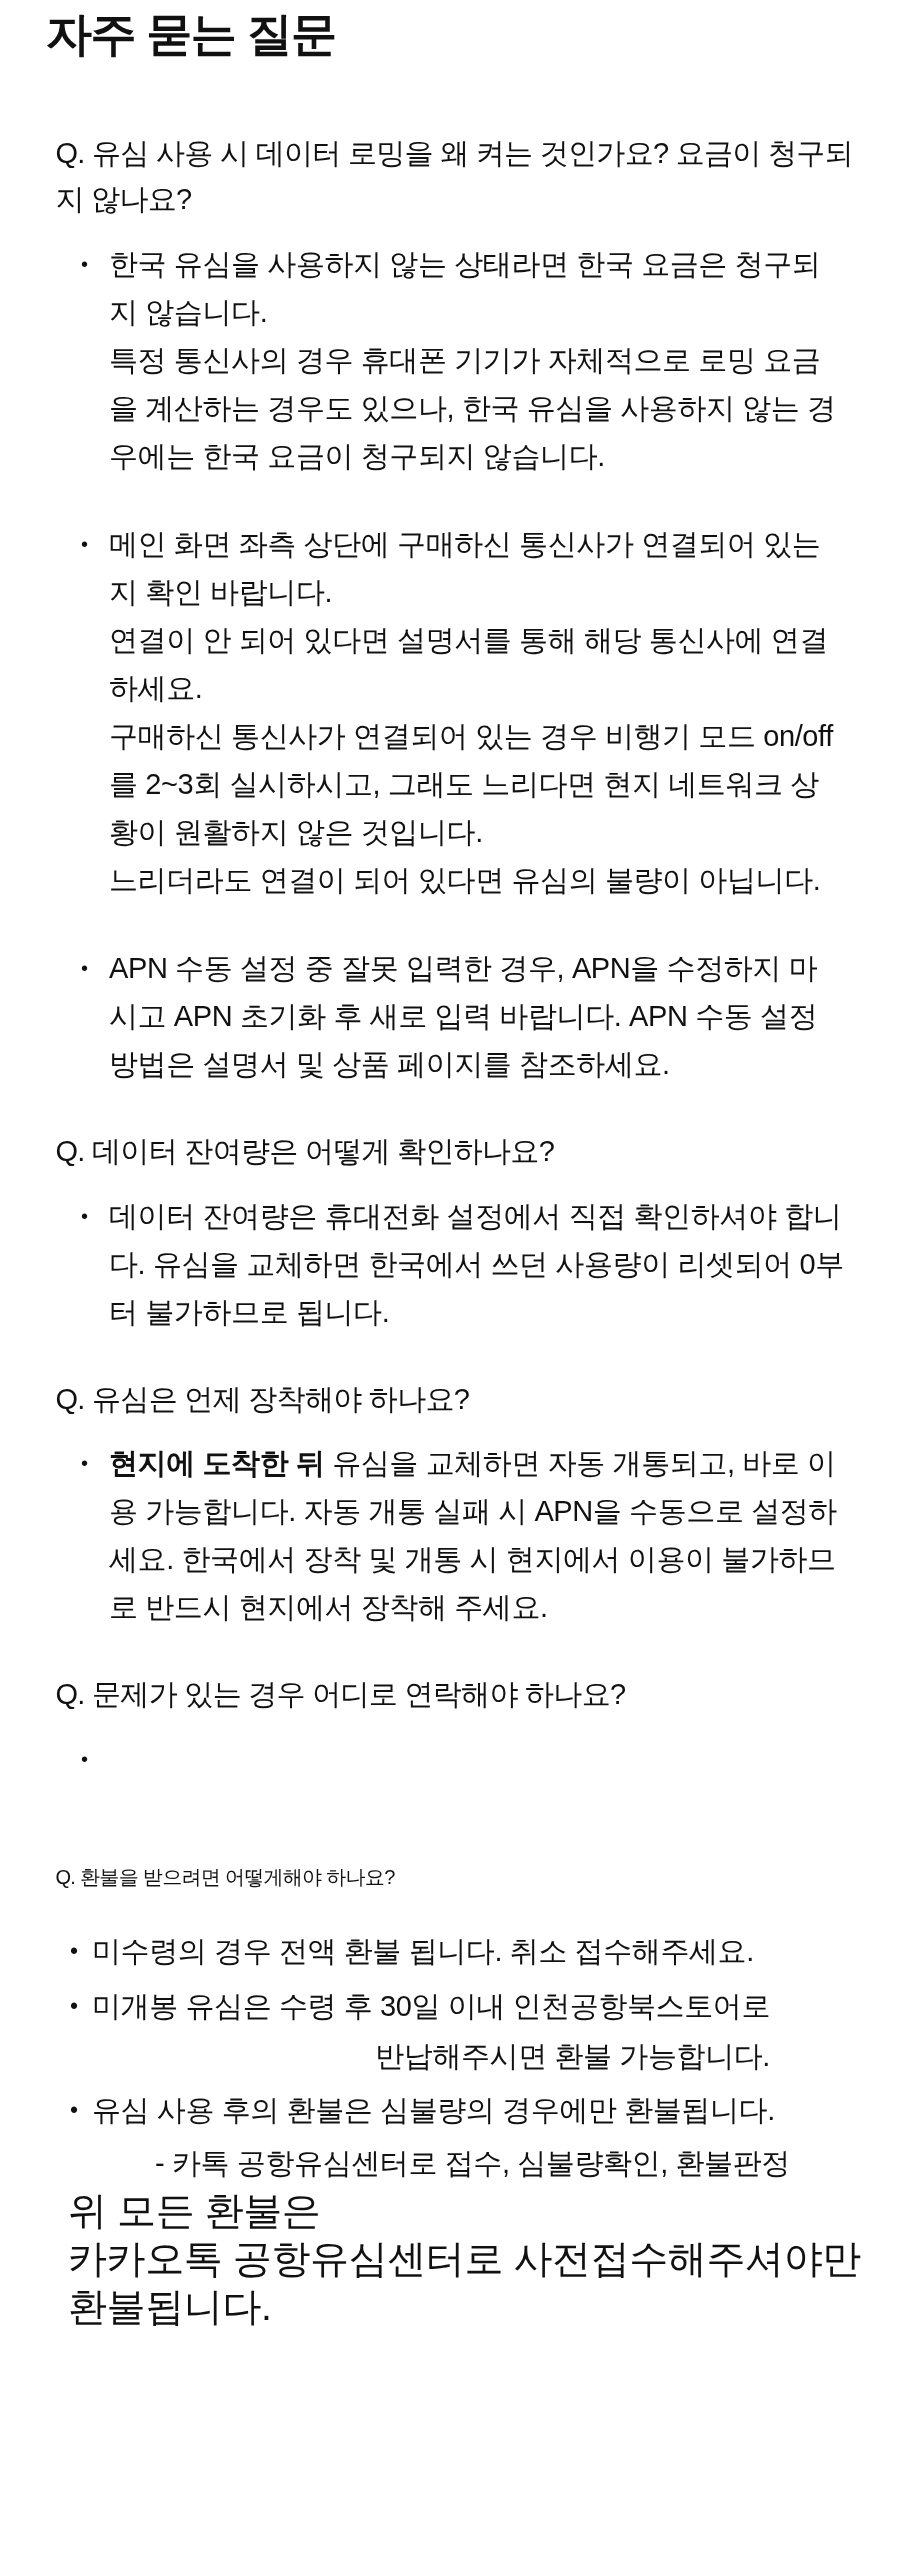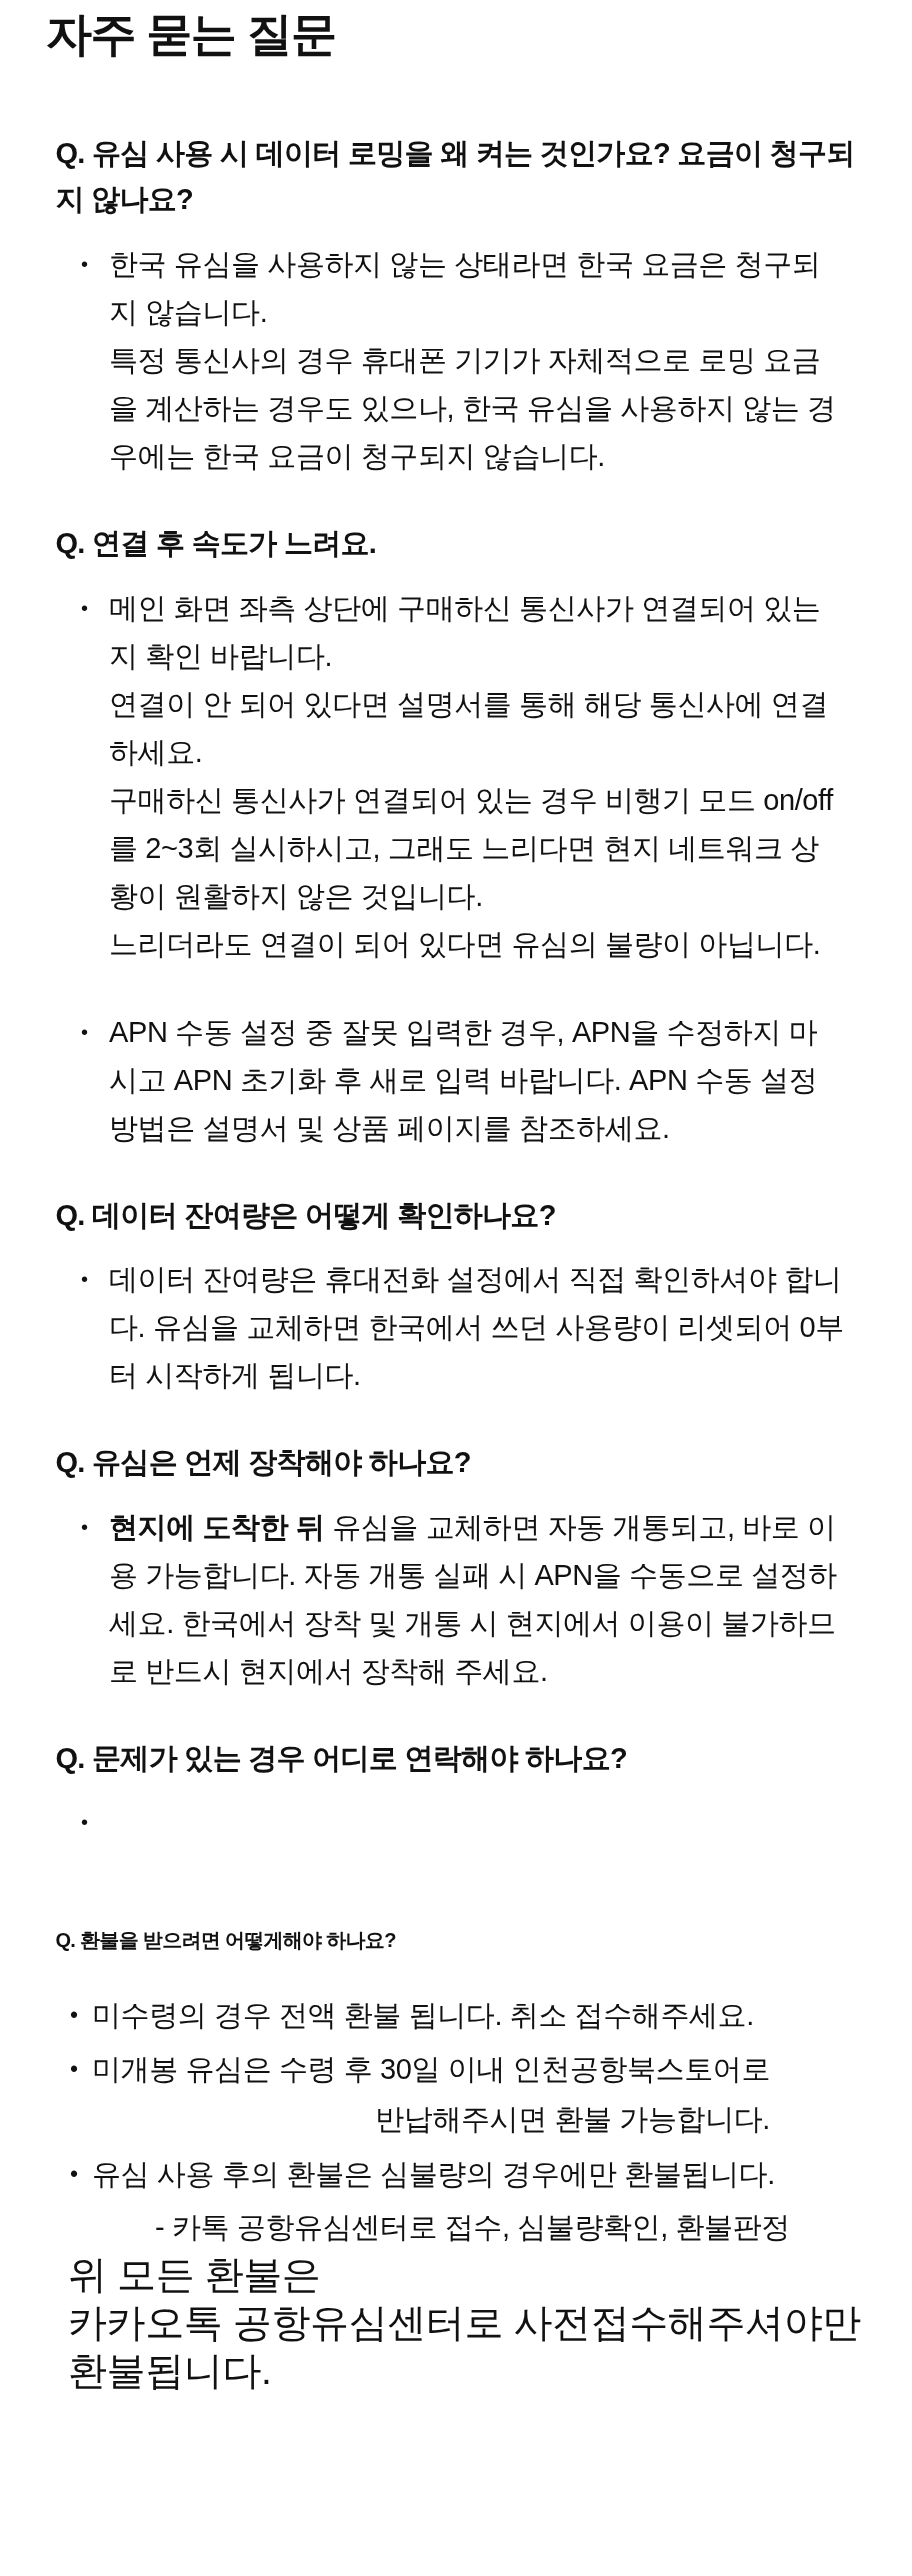--- a/index.html
+++ b/index.html
@@ -18,21 +18,21 @@
     font-size: 46px;
     font-weight: 700;
     line-height: 1.2;
     letter-spacing: -1.5px;
     margin: 0;
   }
   .qa { margin-top: 40px; }
   .qa-first { margin-top: 68px; }
   .question {
     font-size: 29px;
-    font-weight: 700;
+    font-weight: 400;
     line-height: 46px;
     letter-spacing: -0.7px;
     margin: 0 0 17.6px 9.5px;
   }
   .bullet {
     display: flex;
     margin-left: 35px;
     font-size: 29px;
     line-height: 48px;
     letter-spacing: -0.4px;
@@ -99,42 +99,41 @@
   <section class="qa qa-first">
     <h2 class="question">Q. 유심 사용 시 데이터 로밍을 왜 켜는 것인가요? 요금이 청구되지 않나요?</h2>
     <div class="bullet">
       <span class="dot">•</span>
       <div class="text">한국 유심을 사용하지 않는 상태라면 한국 요금은 청구되지 않습니다.
 특정 통신사의 경우 휴대폰 기기가 자체적으로 로밍 요금을 계산하는 경우도 있으나, 한국 유심을 사용하지 않는 경우에는 한국 요금이 청구되지 않습니다.</div>
     </div>
   </section>
 
   <section class="qa">
-    <h2 class="question">Q. 연결 후 속도가 느려요.</h2>
     <div class="bullet">
       <span class="dot">•</span>
       <div class="text">메인 화면 좌측 상단에 구매하신 통신사가 연결되어 있는지 확인 바랍니다.
 연결이 안 되어 있다면 설명서를 통해 해당 통신사에 연결하세요.
 구매하신 통신사가 연결되어 있는 경우 비행기 모드 on/off를 2~3회 실시하시고, 그래도 느리다면 현지 네트워크 상황이 원활하지 않은 것입니다.
 느리더라도 연결이 되어 있다면 유심의 불량이 아닙니다.</div>
     </div>
   </section>
 
   <section class="qa">
     <div class="bullet">
       <span class="dot">•</span>
       <div class="text">APN 수동 설정 중 잘못 입력한 경우, APN을 수정하지 마시고 APN 초기화 후 새로 입력 바랍니다. APN 수동 설정 방법은 설명서 및 상품 페이지를 참조하세요.</div>
     </div>
   </section>
 
   <section class="qa">
     <h2 class="question">Q. 데이터 잔여량은 어떻게 확인하나요?</h2>
     <div class="bullet">
       <span class="dot">•</span>
-      <div class="text">데이터 잔여량은 휴대전화 설정에서 직접 확인하셔야 합니다. 유심을 교체하면 한국에서 쓰던 사용량이 리셋되어 0부터 시작하게 됩니다.</div>
+      <div class="text">데이터 잔여량은 휴대전화 설정에서 직접 확인하셔야 합니다. 유심을 교체하면 한국에서 쓰던 사용량이 리셋되어 0부터 불가하므로 됩니다.</div>
     </div>
   </section>
 
   <section class="qa">
     <h2 class="question">Q. 유심은 언제 장착해야 하나요?</h2>
     <div class="bullet">
       <span class="dot">•</span>
       <div class="text"><span class="bold-lead">현지에 도착한 뒤</span><span> 유심을 교체하면 자동 개통되고, 바로 이용 가능합니다. 자동 개통 실패 시 APN을 수동으로 설정하세요. 한국에서 장착 및 개통 시 현지에서 이용이 불가하므로 반드시 현지에서 장착해 주세요.</span></div>
     </div>
   </section>

